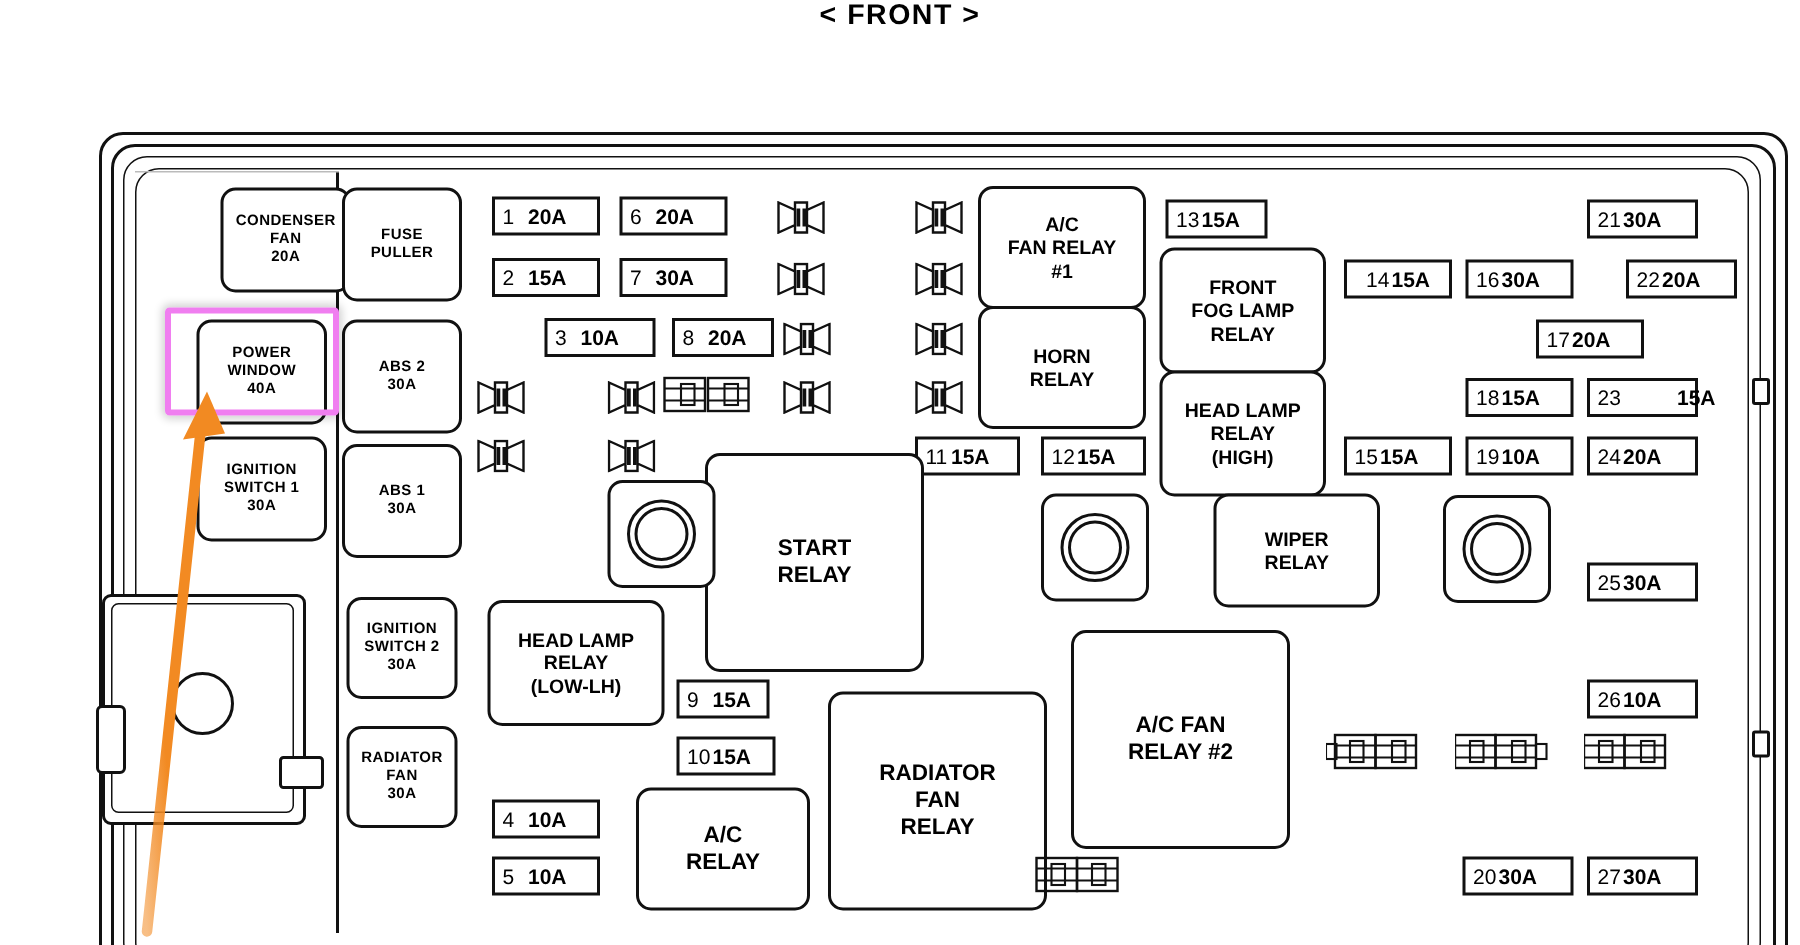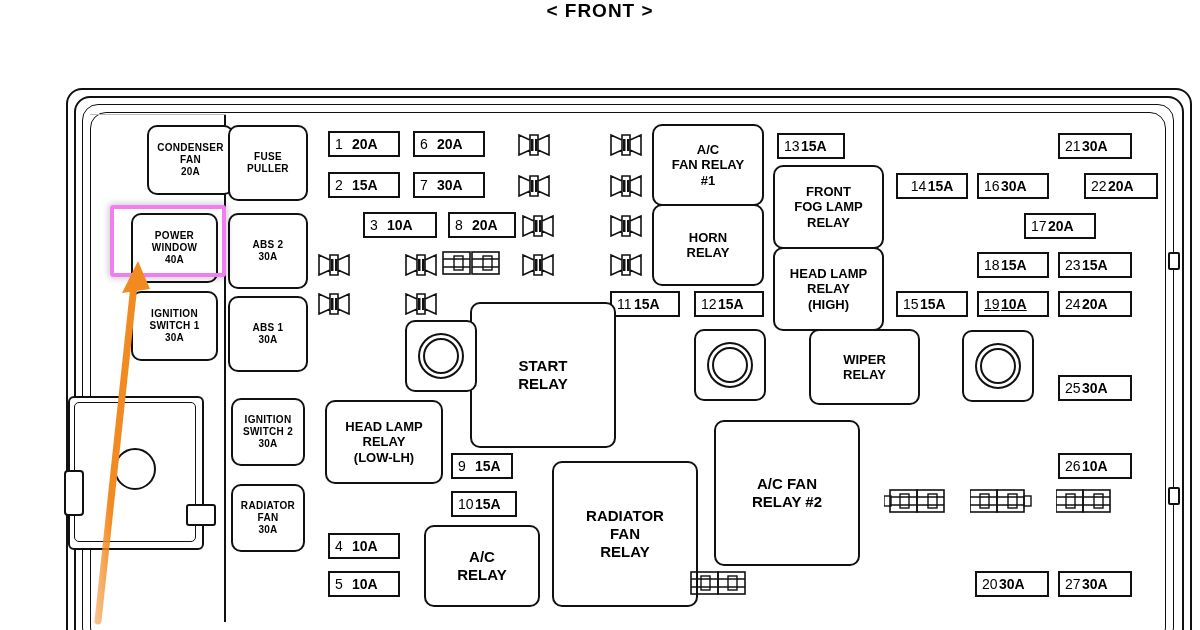--- a/index.html
+++ b/index.html
@@ -222,38 +222,38 @@
     <span class="amp">30A</span>
   </div>
   <div class="fuse" style="left:977px;top:213px;width:72px;height:26px;margin-left:47px;">
     <span class="num">17</span>
     <span class="amp">20A</span>
   </div>
   <div class="fuse" style="left:977px;top:252px;width:72px;height:26px;">
     <span class="num">18</span>
     <span class="amp">15A</span>
   </div>
-  <div class="fuse" style="left:977px;top:291px;width:72px;height:26px;text-decoration:underline;">
+  <div class="fuse" style="left:977px;top:291px;width:72px;height:26px;">
     <span class="num">19</span>
     <span class="amp">10A</span>
   </div>
   <div class="fuse" style="left:975px;top:571px;width:74px;height:26px;">
     <span class="num">20</span>
     <span class="amp">30A</span>
   </div>
 
   <div class="fuse" style="left:1058px;top:133px;width:74px;height:26px;">
     <span class="num">21</span>
     <span class="amp">30A</span>
   </div>
   <div class="fuse" style="left:1084px;top:173px;width:74px;height:26px;">
     <span class="num">22</span>
     <span class="amp">20A</span>
   </div>
-  <div class="fuse" style="left:1058px;top:252px;width:74px;height:26px;">
+  <div class="fuse" style="left:1058px;top:252px;width:74px;height:26px;gap:36px;">
     <span class="num">23</span>
     <span class="amp">15A</span>
   </div>
   <div class="fuse" style="left:1058px;top:291px;width:74px;height:26px;">
     <span class="num">24</span>
     <span class="amp">20A</span>
   </div>
   <div class="fuse" style="left:1058px;top:375px;width:74px;height:26px;">
     <span class="num">25</span>
     <span class="amp">30A</span>

